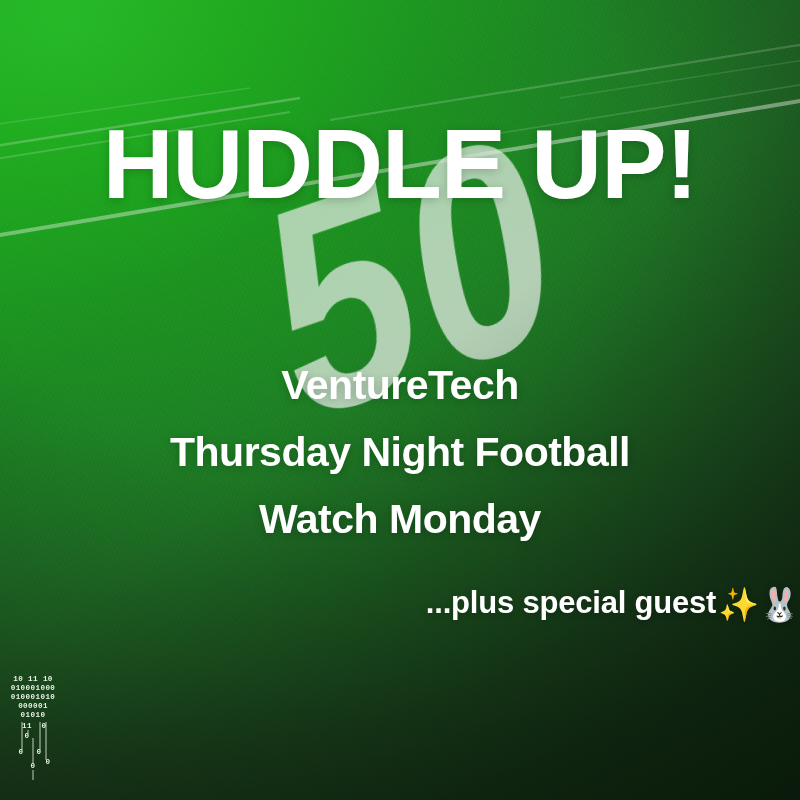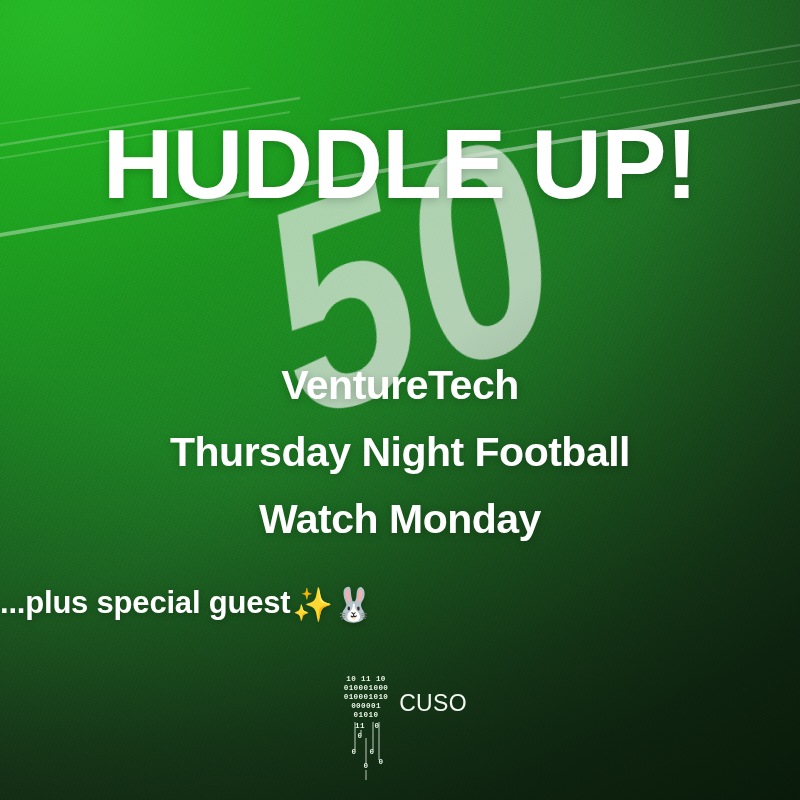--- a/index.html
+++ b/index.html
@@ -138,21 +138,21 @@
     letter-spacing: -0.5px;
     text-shadow: 0 2px 9px rgba(0,0,0,0.22);
   }
   .event-line { display: block; }
 
   .guest-line {
     position: absolute;
     left: 0;
     right: 0;
     top: 583px;
-    text-align: left;
+    text-align: right;
     color: #ffffff;
     font-family: "Liberation Sans", sans-serif;
     font-weight: 700;
     font-size: 31px;
     line-height: 40px;
     letter-spacing: -0.2px;
     text-shadow: 0 2px 7px rgba(0,0,0,0.22);
     white-space: nowrap;
   }
   .guest-emoji {
@@ -162,21 +162,20 @@
   }
 
   
   .logo-lockup {
     position: absolute;
     left: 0;
     right: 0;
     top: 668px;
     display: flex;
     align-items: flex-start;
-    justify-content: center;
     gap: 0;
   }
   .logo-mark {
     width: 66px;
     height: 110px;
     position: relative;
     flex: 0 0 auto;
     margin-top: 4px;
   }
   .logo-mark svg { display: block; }
@@ -275,18 +274,17 @@
           <line x1="28" y1="58" x2="28" y2="62"></line>
           <line x1="40" y1="50" x2="40" y2="78"></line>
           <line x1="46" y1="50" x2="46" y2="88"></line>
           <line x1="33" y1="66" x2="33" y2="92"></line>
           <line x1="33" y1="98" x2="33" y2="108"></line>
         </g>
       </svg>
     </div>
 
     <div class="logo-words">
-      <div class="logo-sub">CUSO</div>
     </div>
 
   </div>
 
 </div>
 
 </body></html>

